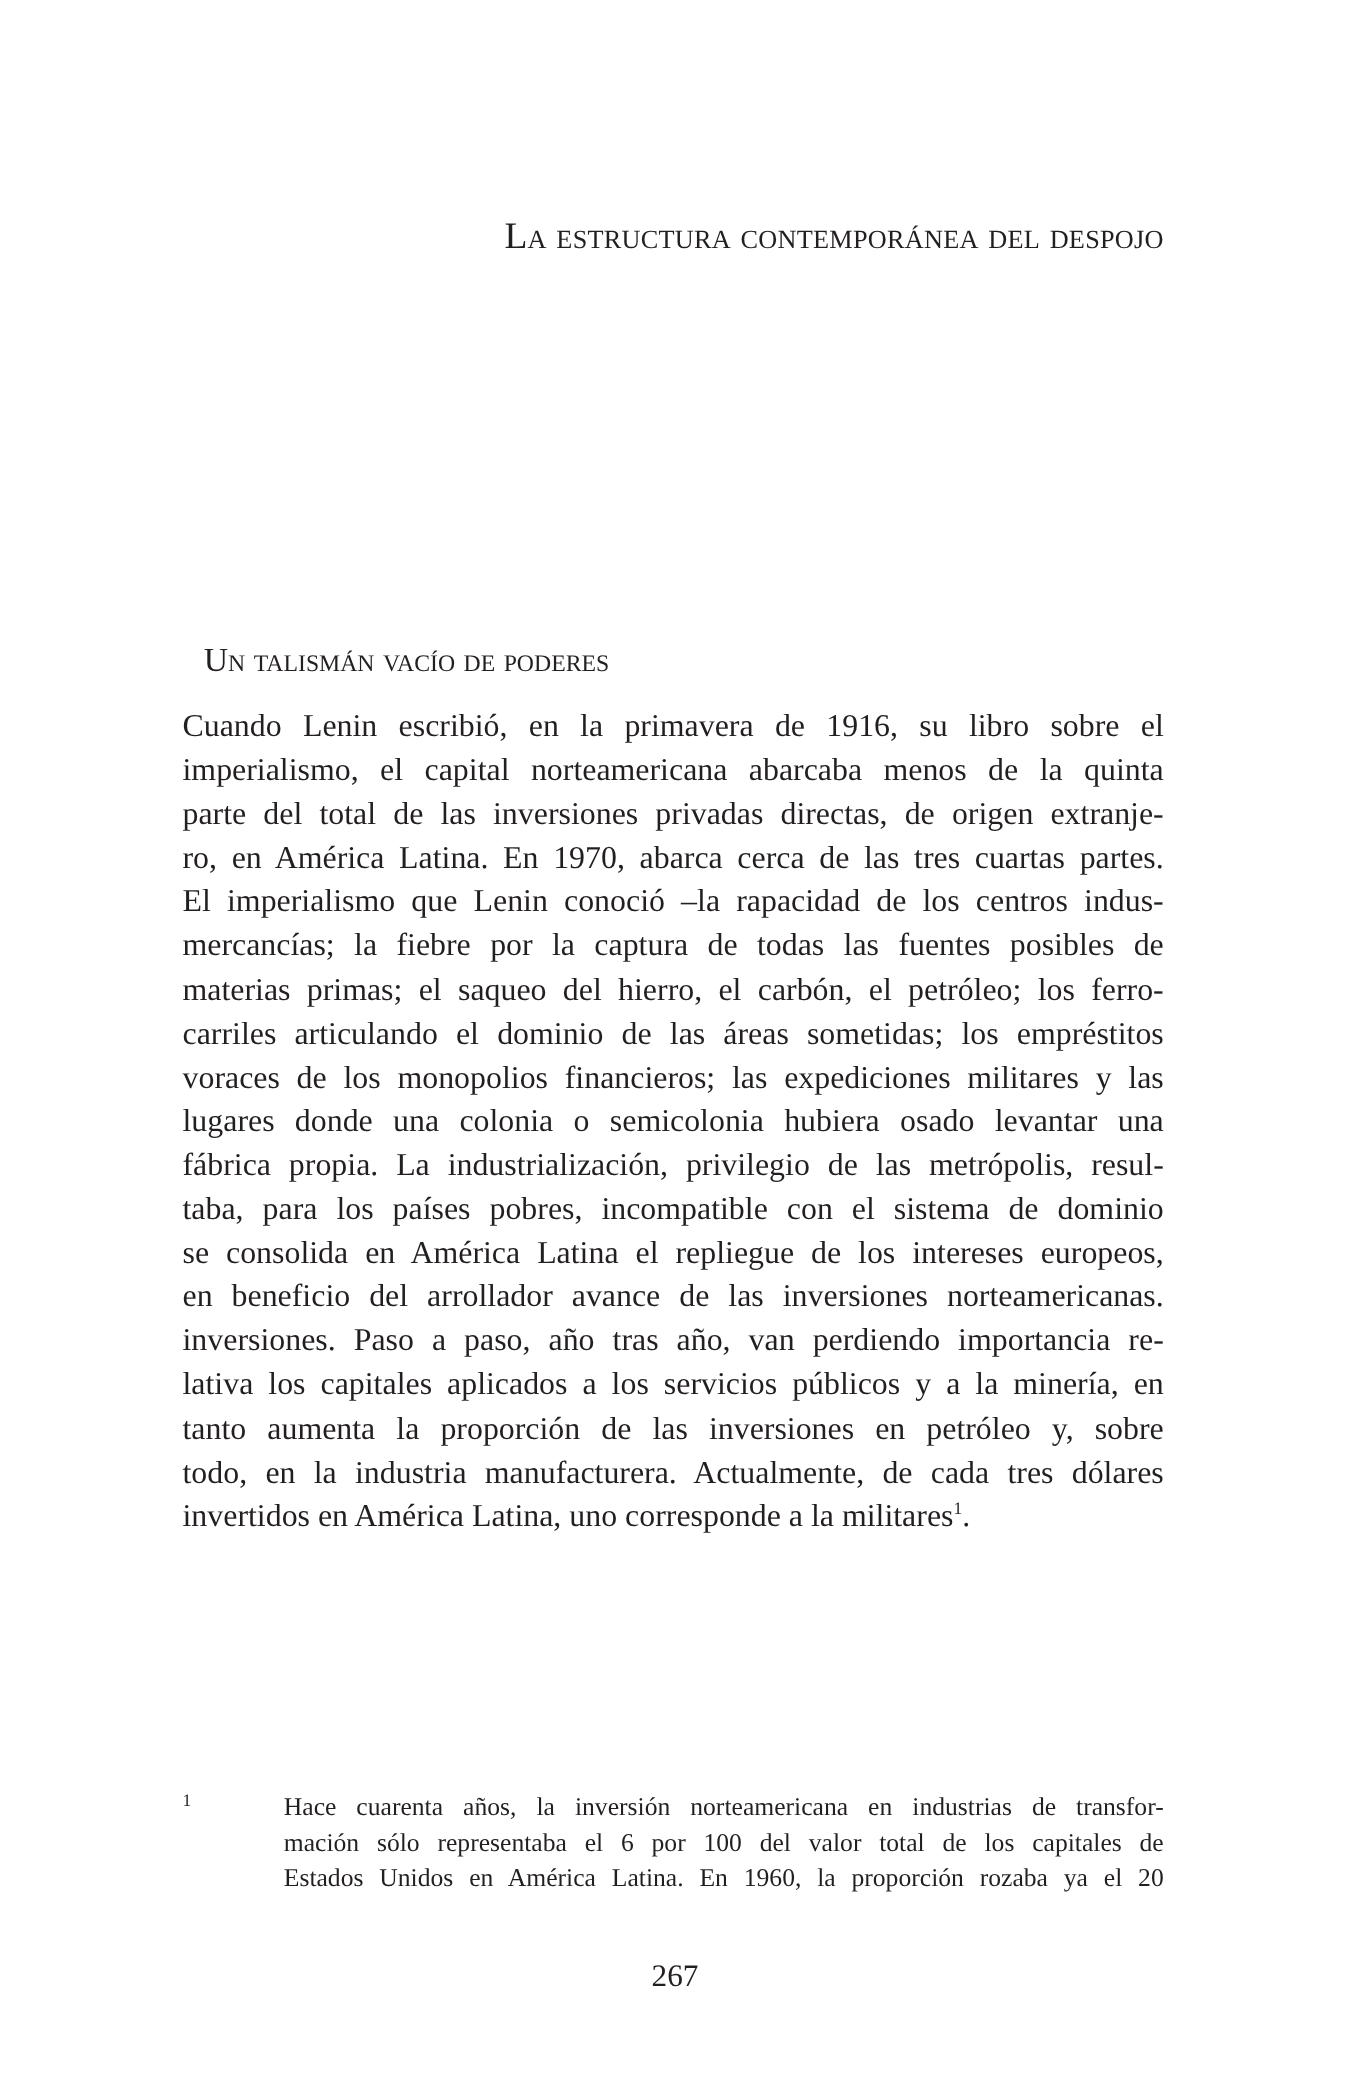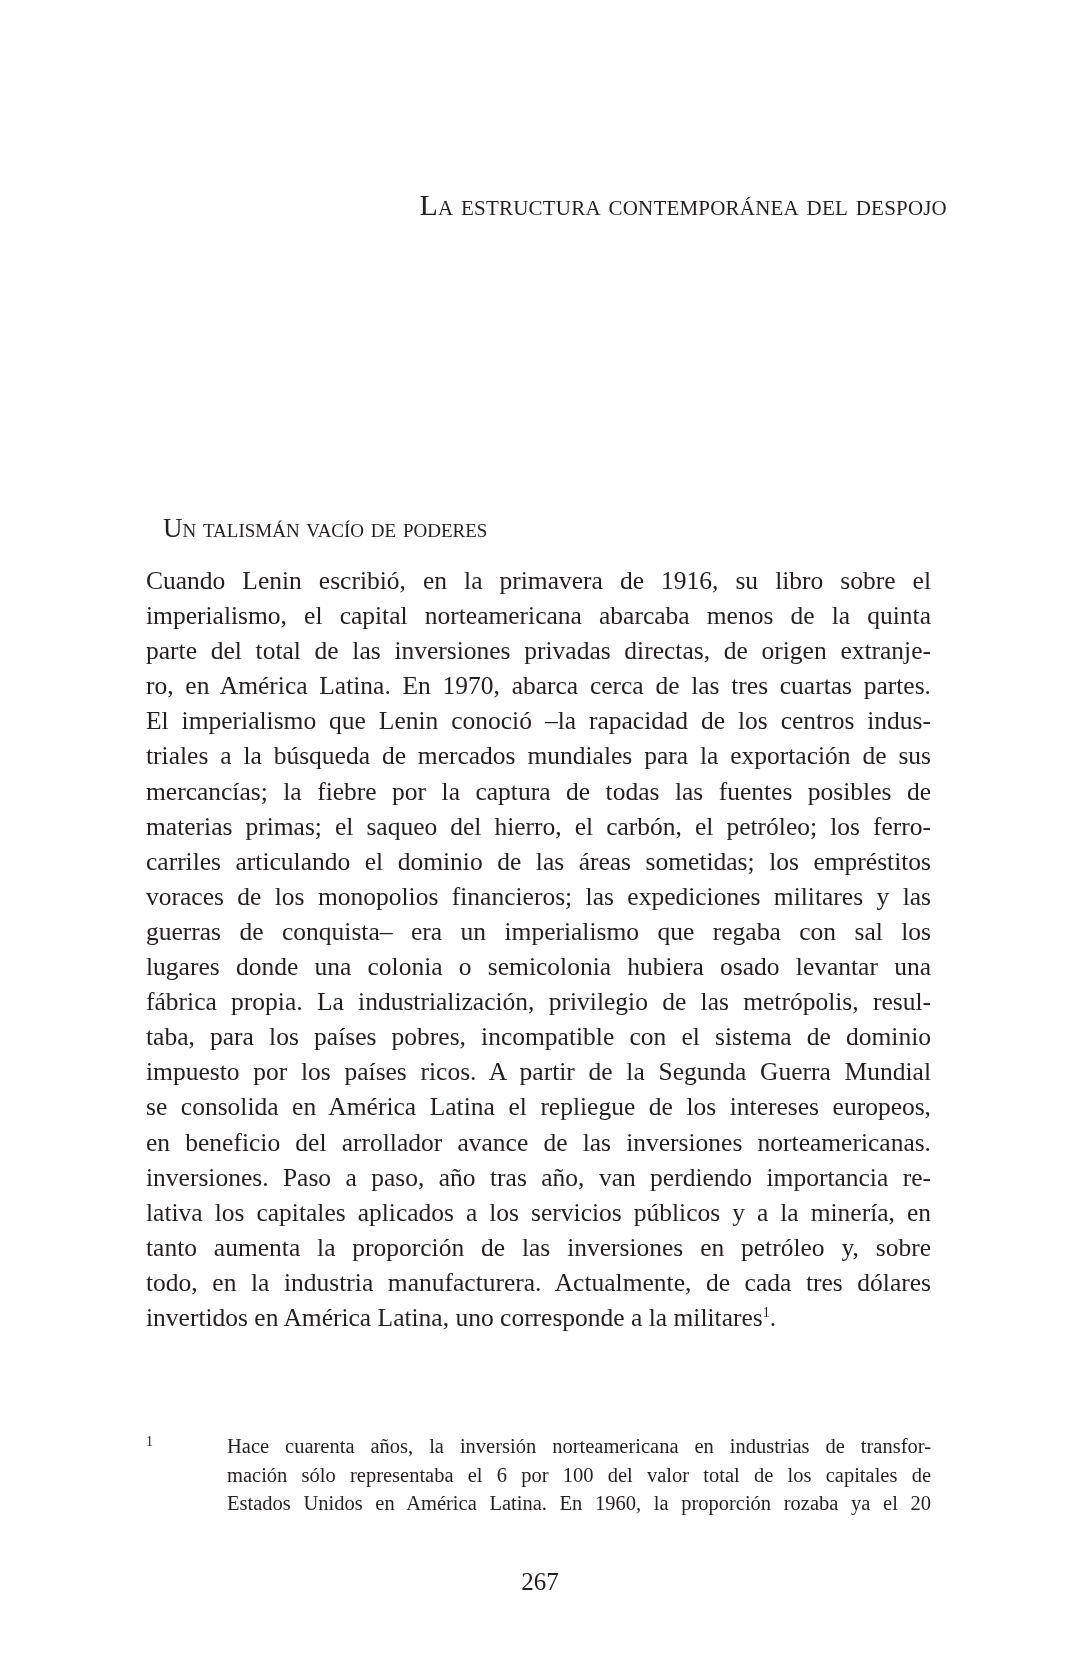--- a/index.html
+++ b/index.html
@@ -18,21 +18,21 @@
     .chapter-title {
       position: absolute;
       left: 300px;
       top: 172px;
       width: 631px;
       text-align: right;
       font-size: 30px;
       font-variant: small-caps;
       letter-spacing: 0.2px;
       white-space: nowrap;
-      margin: 16px;
+      margin: 0;
       font-weight: normal;
     }
     .section-title {
       position: absolute;
       left: 146px;
       top: 496px;
       font-size: 27px;
       font-variant: small-caps;
       margin: 17px;
       font-weight: normal;
@@ -106,30 +106,27 @@
 <h1 class="chapter-title">La estructura contemporánea del despojo</h1>
 
 <h2 class="section-title">Un talismán vacío de poderes</h2>
 
 <div class="body-text">
   <span class="body-line">Cuando Lenin escribió, en la primavera de 1916, su libro sobre el</span>
   <span class="body-line">imperialismo, el capital norteamericana abarcaba menos de la quinta</span>
   <span class="body-line">parte del total de las inversiones privadas directas, de origen extranje-</span>
   <span class="body-line">ro, en América Latina. En 1970, abarca cerca de las tres cuartas partes.</span>
   <span class="body-line">El imperialismo que Lenin conoció –la rapacidad de los centros indus-</span>
-  <span class="body-line">triales a la búsqueda de mercados mundiales para la exportación de sus</span>
   <span class="body-line">mercancías; la fiebre por la captura de todas las fuentes posibles de</span>
   <span class="body-line">materias primas; el saqueo del hierro, el carbón, el petróleo; los ferro-</span>
   <span class="body-line">carriles articulando el dominio de las áreas sometidas; los empréstitos</span>
   <span class="body-line">voraces de los monopolios financieros; las expediciones militares y las</span>
-  <span class="body-line">guerras de conquista– era un imperialismo que regaba con sal los</span>
   <span class="body-line">lugares donde una colonia o semicolonia hubiera osado levantar una</span>
   <span class="body-line">fábrica propia. La industrialización, privilegio de las metrópolis, resul-</span>
   <span class="body-line">taba, para los países pobres, incompatible con el sistema de dominio</span>
-  <span class="body-line">impuesto por los países ricos. A partir de la Segunda Guerra Mundial</span>
   <span class="body-line">se consolida en América Latina el repliegue de los intereses europeos,</span>
   <span class="body-line">en beneficio del arrollador avance de las inversiones norteamericanas.</span>
   <span class="body-line">inversiones. Paso a paso, año tras año, van perdiendo importancia re-</span>
   <span class="body-line">lativa los capitales aplicados a los servicios públicos y a la minería, en</span>
   <span class="body-line">tanto aumenta la proporción de las inversiones en petróleo y, sobre</span>
   <span class="body-line">todo, en la industria manufacturera. Actualmente, de cada tres dólares</span>
   <span class="body-line last"><span>invertidos en América Latina, uno corresponde a la militares</span><span class="fn-ref">1</span><span>.</span></span>
 </div>
 
 <div class="footnote">

